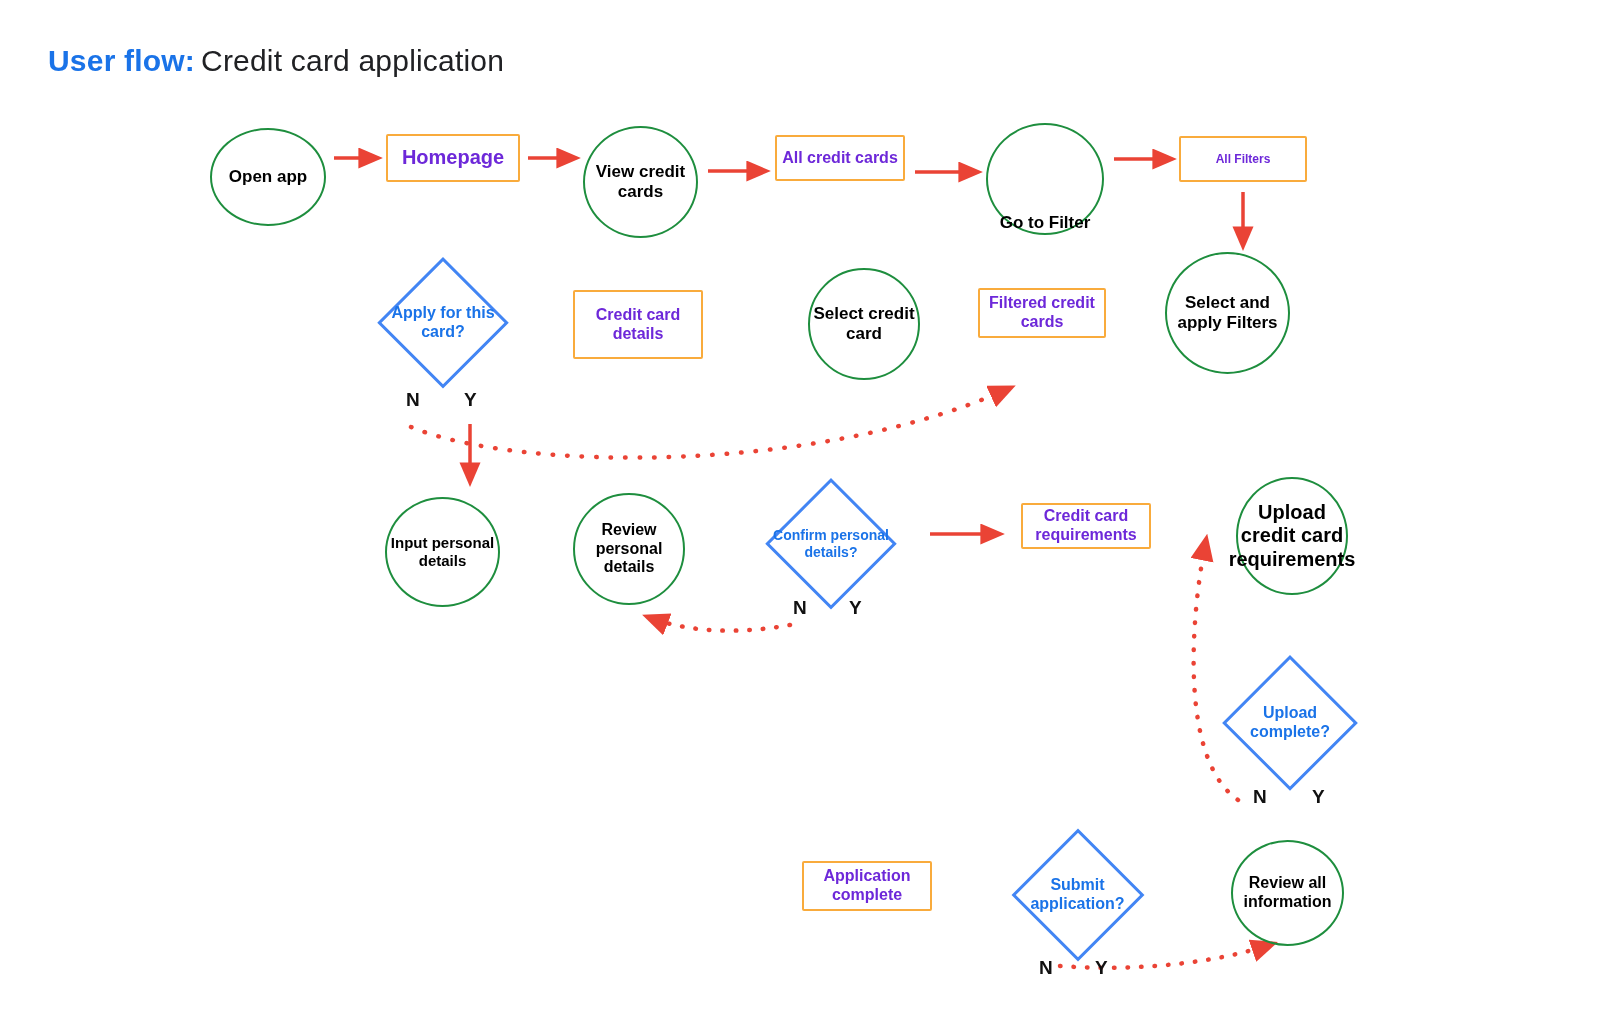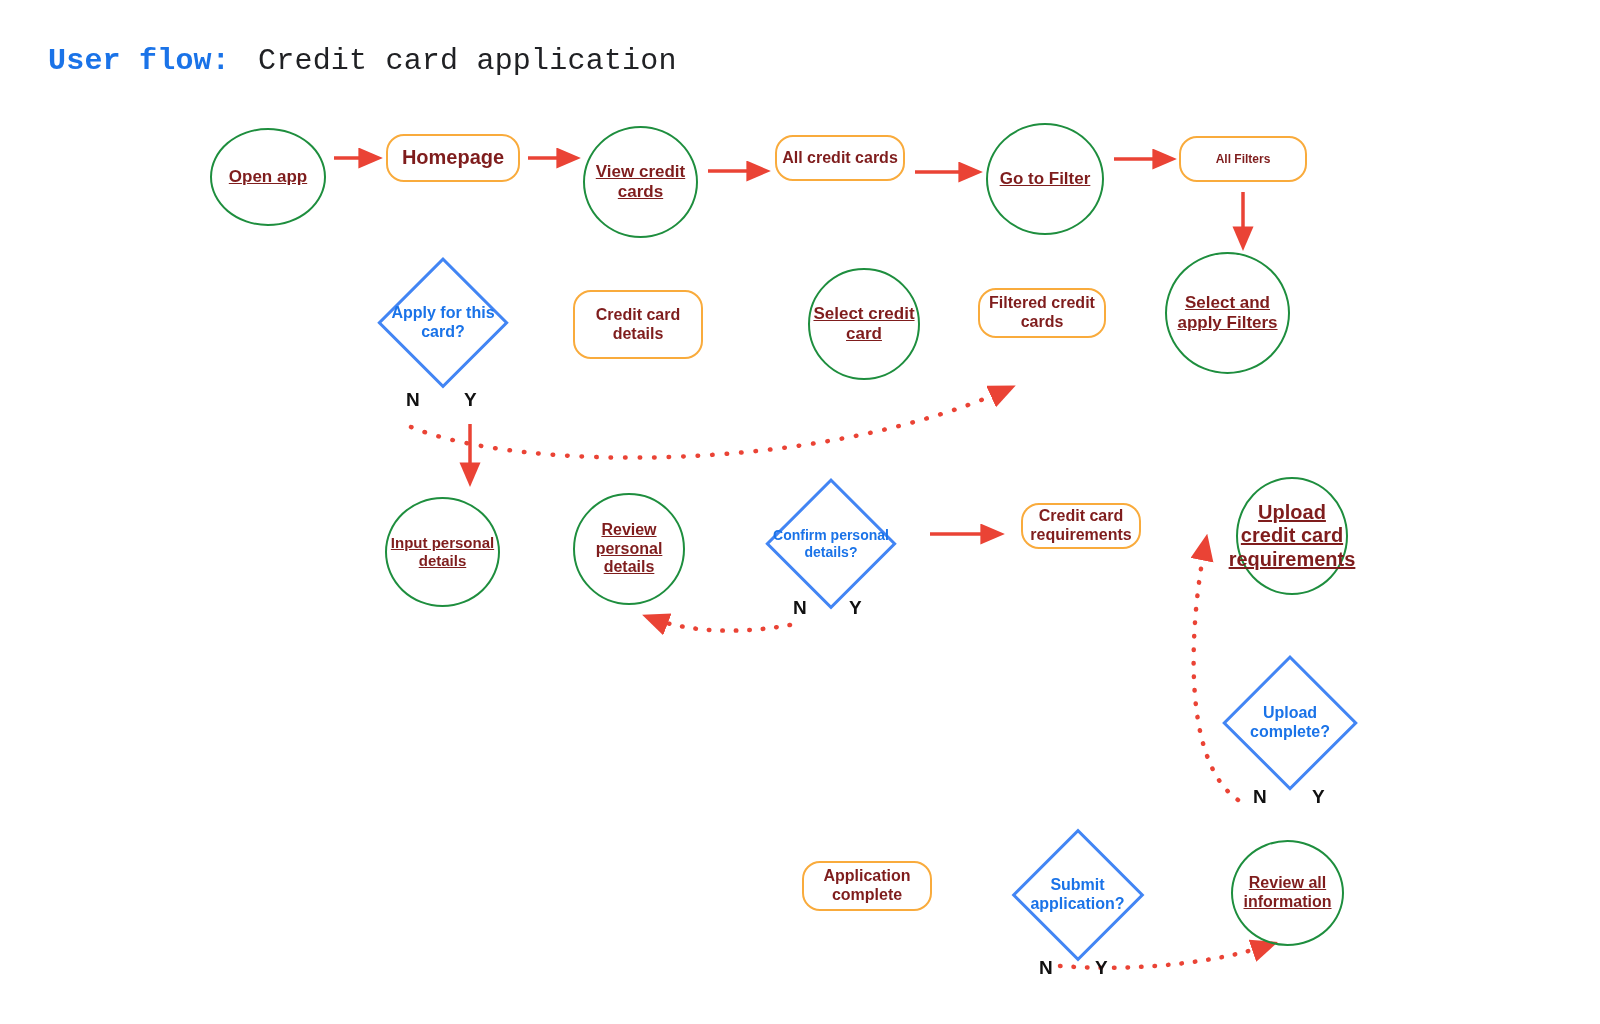--- a/index.html
+++ b/index.html
@@ -20,23 +20,22 @@
     overflow: hidden;
   }
 
   
   #title-bar {
     position: absolute;
     left: 48px;
     top: 44px;
     display: flex;
     align-items: flex-end;
-    gap: 28px;
+    gap: 6px;
     white-space: nowrap;
-    font-family: Liberation Mono, monospace;
   }
   #title-label {
     font-size: 30px;
     font-weight: bold;
     color: #1A73E8;
     letter-spacing: 0.2px;
   }
   #title-text {
     font-size: 30px;
     font-weight: normal;
@@ -63,29 +62,28 @@
     justify-content: center;
     text-align: center;
     line-height: 1.18;
     font-weight: bold;
   }
 
   
   .node.circle {
     border: 2.5px solid #1E8E3E;
     border-radius: 50%;
-    color: #7f1d1d;
-    text-decoration: underline;
+    color: #000000;
   }
 
   
   .node.box {
     border: 2.5px solid #F9AB3C;
-    border-radius: 18px;
-    color: #7f1d1d;
+    border-radius: 2px;
+    color: #6d28d9;
     background: #ffffff;
   }
 
   
   .node.diamond {
     color: #1A73E8;
     background: transparent;
     border: none;
   }
   .node.diamond .dia-shape {
@@ -166,21 +164,21 @@
       </div>
       <div class="node box" style="left: 386px; top: 134px; width: 134px; height: 48px; font-size: 20px;">
         <span>Homepage</span>
       </div>
       <div class="node circle" style="left: 583px; top: 126px; width: 115px; height: 112px; font-size: 17px;">
         <span>View credit cards</span>
       </div>
       <div class="node box" style="left: 775px; top: 135px; width: 130px; height: 46px; font-size: 16px; text-align: center;">
         <span>All credit cards</span>
       </div>
-      <div class="node circle" style="left: 986px; top: 123px; width: 118px; height: 112px; font-size: 17px;">
+      <div class="node circle" style="left: 986px; top: 123px; width: 118px; height: 112px; font-size: 17px; align-items: flex-end;">
         <span>Go to Filter</span>
       </div>
       <div class="node box" style="left: 1179px; top: 136px; width: 128px; height: 46px; font-size: 12px;">
         <span>All Filters</span>
       </div>
       <div class="node diamond" style="left: 377px; top: 257px; width: 132px; height: 132px; font-size: 16px;">
         <div class="dia-shape">
           <div></div>
         </div>
         <div class="dia-label">Apply for this card?</div>
@@ -202,21 +200,21 @@
       </div>
       <div class="node circle" style="left: 573px; top: 493px; width: 112px; height: 112px; font-size: 16px;">
         <span>Review personal details</span>
       </div>
       <div class="node diamond" style="left: 765px; top: 478px; width: 132px; height: 132px; font-size: 14px;">
         <div class="dia-shape">
           <div></div>
         </div>
         <div class="dia-label">Confirm personal details?</div>
       </div>
-      <div class="node box" style="left: 1021px; top: 503px; width: 120px; height: 46px; font-size: 16px;">
+      <div class="node box" style="left: 1021px; top: 503px; width: 130px; height: 46px; font-size: 16px;">
         <span>Credit card requirements</span>
       </div>
       <div class="node circle" style="left: 1236px; top: 477px; width: 112px; height: 118px; font-size: 20px;">
         <span>Upload credit card requirements</span>
       </div>
       <div class="node diamond" style="left: 1222px; top: 655px; width: 136px; height: 136px; font-size: 16px;">
         <div class="dia-shape">
           <div></div>
         </div>
         <div class="dia-label">Upload complete?</div>

